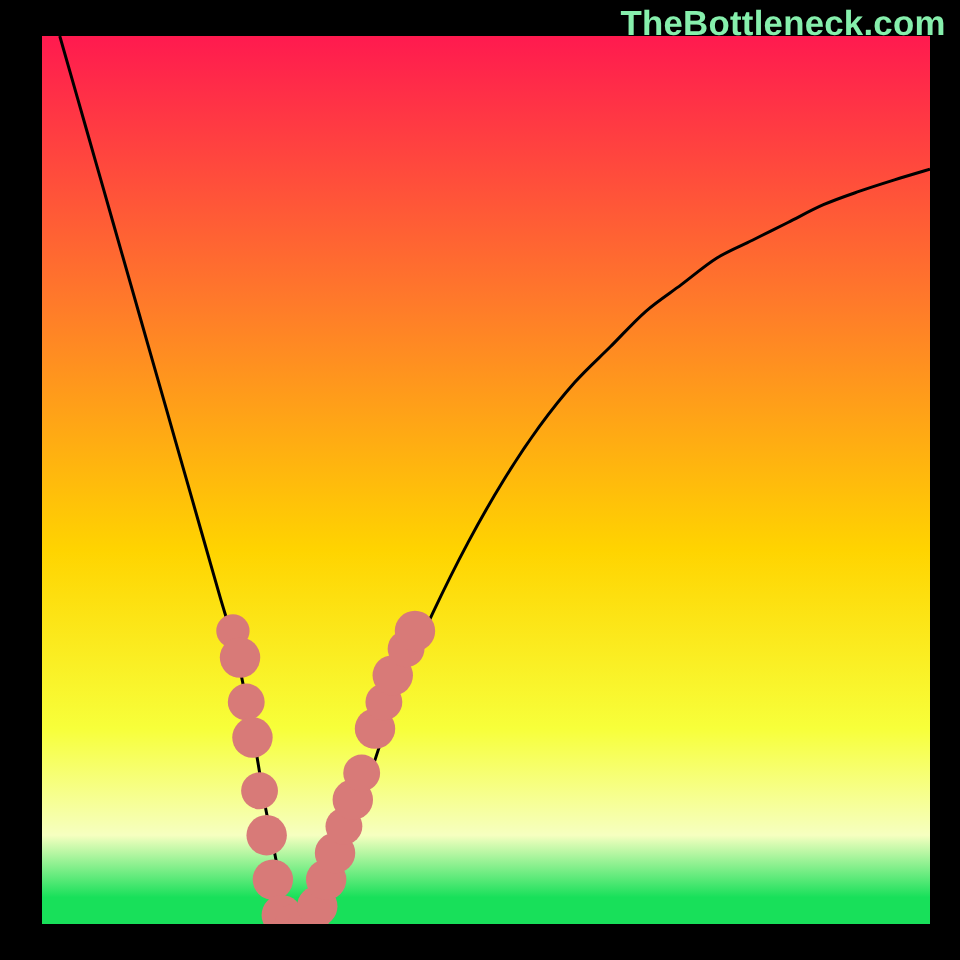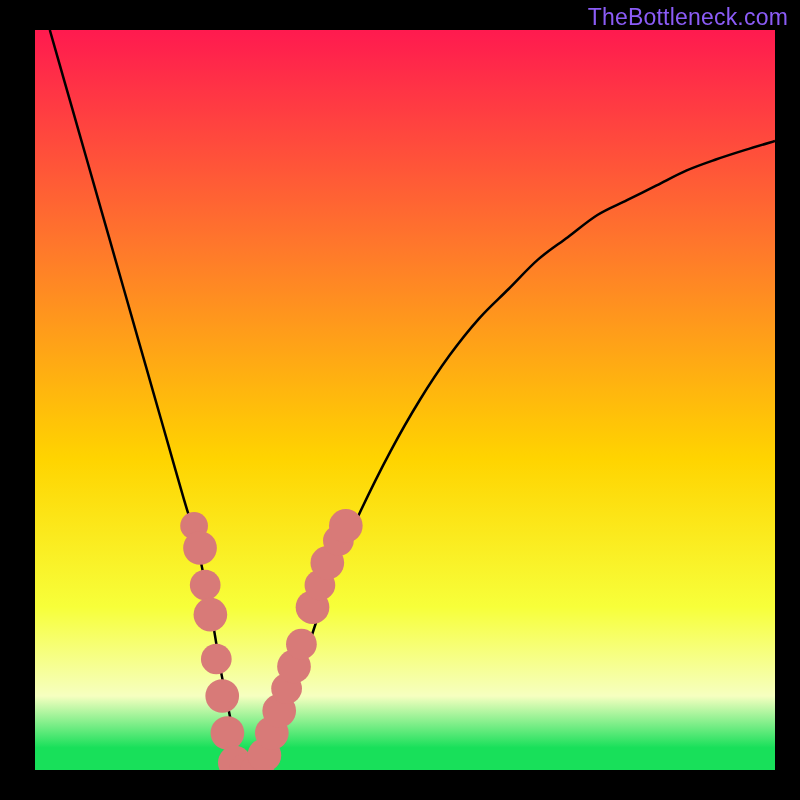--- a/index.html
+++ b/index.html
@@ -36,23 +36,23 @@
   .curve-svg {
     position: absolute;
     left: 0; top: 0;
     width: 740px;
     height: 740px;
   }
   .watermark {
     position: absolute;
     top: 4px;
     right: 12px;
-    color: #8b5cf6;
-    font-size: 23px;
-    font-weight: 400;
+    color: #86efac;
+    font-size: 29px;
+    font-weight: 700;
     letter-spacing: 0.2px;
   }
 </style>
 </head>
 <body>
 
 <div class="frame">
   <div class="watermark">TheBottleneck.com</div>
   <div class="plot-area">
     <svg class="gradient" viewBox="0 0 740 740" preserveAspectRatio="none">

